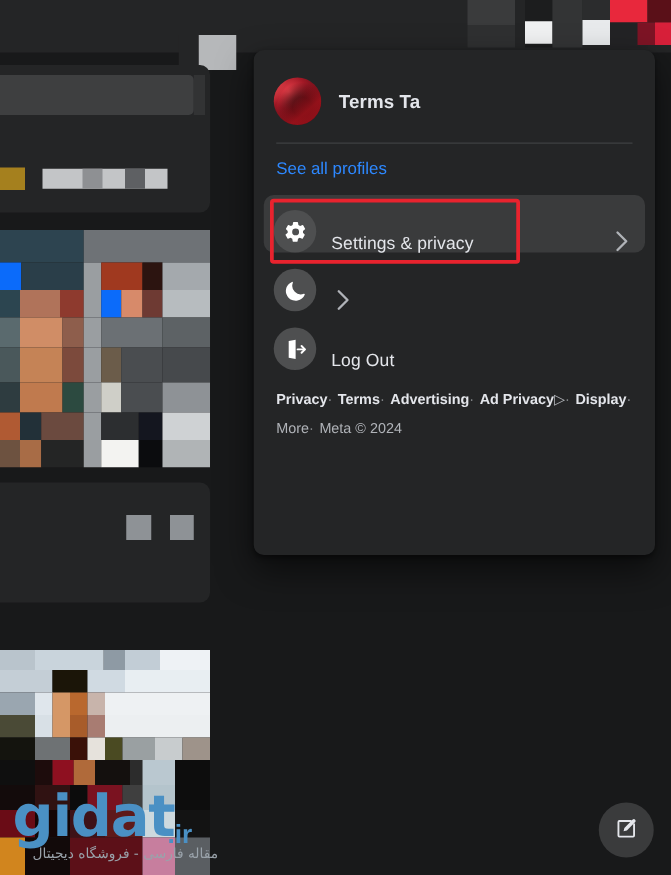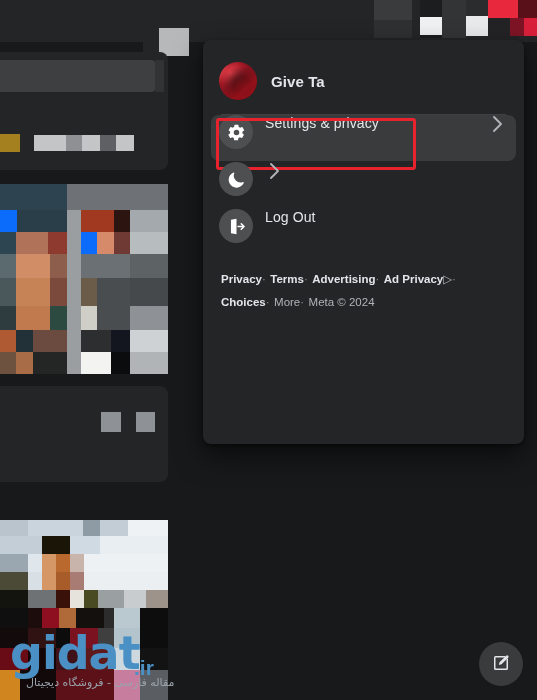--- a/index.html
+++ b/index.html
@@ -54,21 +54,21 @@
 
   .divider {
     height:1px; background:#3e4042; margin:2px 10px 0 10px;
   }
   .see-all {
     color:#2d88ff; font-size:13.5px; padding:12px 10px 14px 10px;
     cursor:pointer; display:inline-block;
   }
 
   .menu-item {
-    display:flex; align-items:flex-start; height:46px;
+    display:flex; align-items:flex-end; height:46px;
     border-radius:8px; padding:0 8px; cursor:pointer; position:relative;
     margin-bottom:1px;
   }
   .menu-item.active { background:#3a3b3c; }
   .mi-icon {
     width:34px; height:34px; border-radius:50%; background:#4e4f50;
     flex:none; display:flex; align-items:center; justify-content:center;
     margin-right:12px;
   }
   .mi-icon svg { display:block; }
@@ -253,25 +253,28 @@
       <div class="px" style="left:56px;top:150px;width:58px;height:30px;background:#5c1018;"></div>
       <div class="px" style="left:114px;top:150px;width:26px;height:30px;background:#c77e9e;"></div>
       <div class="px" style="left:140px;top:150px;width:28px;height:30px;background:#5a5e62;"></div>
     </div>
   </div>
 
   <div class="menu-panel">
 
     <div class="profile-row">
       <div class="avatar"></div>
-      <div class="profile-name">Give Ta</div>
+      <div class="profile-name">Terms Ta</div>
     </div>
 
     <div class="divider"></div>
 
+    <div>
+      <span class="see-all">See all profiles</span>
+    </div>
 
     <div class="menu-item active">
       <span class="mi-icon">
         <svg width="19" height="19" viewBox="0 0 24 24" fill="#fff">
           <path d="M19.4 13a7.6 7.6 0 000-2l2.1-1.6a.5.5 0 00.1-.6l-2-3.5a.5.5 0 00-.6-.2l-2.5 1a7.3 7.3 0 00-1.7-1l-.4-2.6a.5.5 0 00-.5-.4h-4a.5.5 0 00-.5.4l-.4 2.6a7.3 7.3 0 00-1.7 1l-2.5-1a.5.5 0 00-.6.2l-2 3.5a.5.5 0 00.1.6L4 11a7.6 7.6 0 000 2l-2.1 1.6a.5.5 0 00-.1.6l2 3.5a.5.5 0 00.6.2l2.5-1a7.3 7.3 0 001.7 1l.4 2.6a.5.5 0 00.5.4h4a.5.5 0 00.5-.4l.4-2.6a7.3 7.3 0 001.7-1l2.5 1a.5.5 0 00.6-.2l2-3.5a.5.5 0 00-.1-.6L19.4 13zM12 15.5A3.5 3.5 0 1115.5 12 3.5 3.5 0 0112 15.5z"></path>
         </svg>
       </span>
       <span class="mi-label">Settings &amp; privacy</span>
       <span class="mi-chev">
         <svg width="12" height="18" viewBox="0 0 12 18" fill="none" stroke="#b0b3b8" stroke-width="1.9" stroke-linecap="round" stroke-linejoin="round">
@@ -306,21 +309,21 @@
       </span>
       <span class="mi-label">Log Out</span>
       <span class="mi-chev"></span>
     </div>
 
     <div class="footer">
       <span class="lnk">Privacy</span><span class="sep">·</span>
       <span class="lnk">Terms</span><span class="sep">·</span>
       <span class="lnk">Advertising</span><span class="sep">·</span>
       <span class="lnk">Ad Privacy</span><span class="adchoice-glyph">▷</span><span class="sep">·</span>
-      <span class="lnk">Choices</span><span class="sep">·</span>
+      <span class="lnk">Display</span><span class="sep">·</span>
       <span>More</span><span class="sep">·</span>
       <span>Meta © 2024</span>
     </div>
   </div>
 
   <button class="fab">
     <span>
       <svg width="20" height="20" viewBox="0 0 24 24" fill="none" stroke="#e4e6eb" stroke-width="1.8" stroke-linecap="round" stroke-linejoin="round">
         <path d="M16.5 4.5H5.5a1 1 0 00-1 1v13a1 1 0 001 1h13a1 1 0 001-1V7.5"></path>
         <path d="M18.2 3.2a1.7 1.7 0 012.4 2.4l-8 8-3.2.8.8-3.2z" fill="#e4e6eb" stroke="none"></path>

